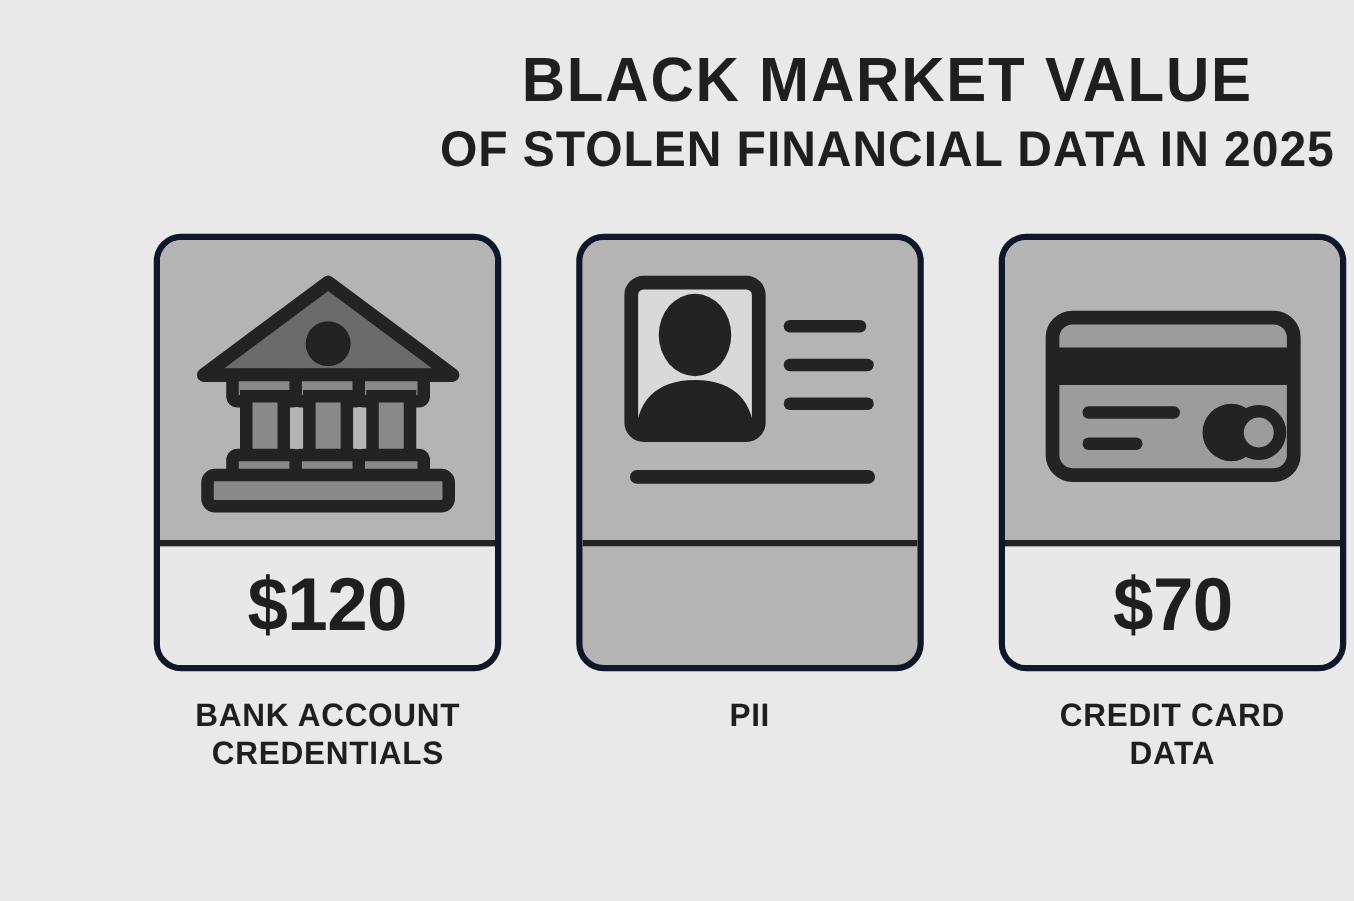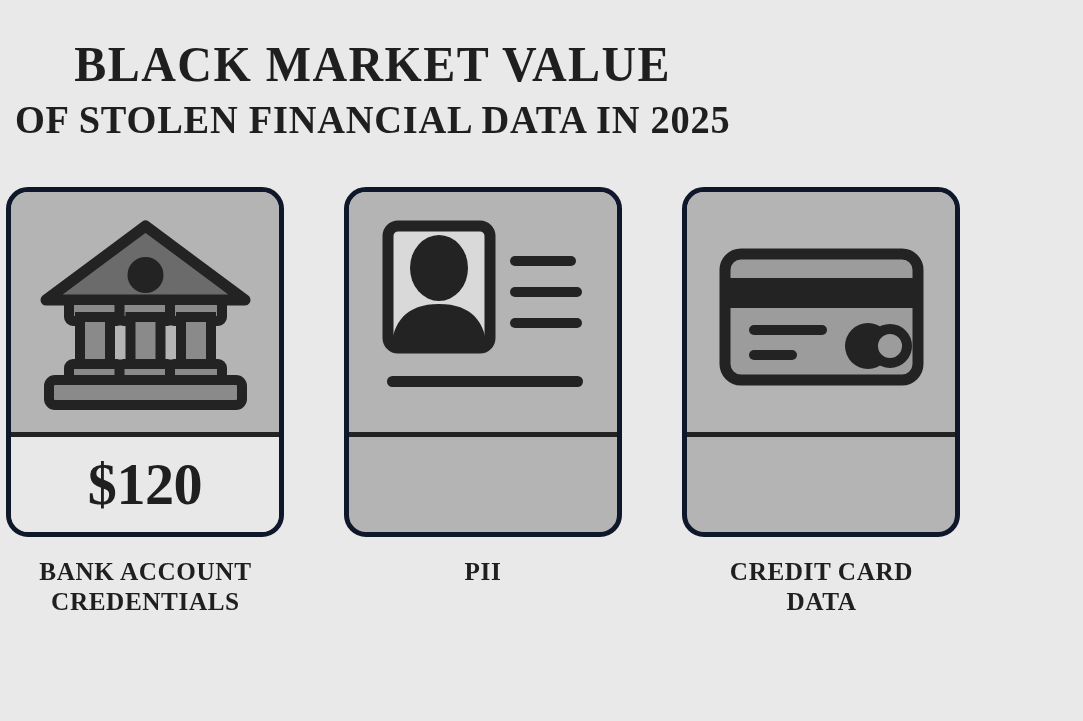--- a/index.html
+++ b/index.html
@@ -14,22 +14,21 @@
     overflow: hidden;
     position: relative;
     -webkit-font-smoothing: antialiased;
   }
 
   .infographic {
     position: absolute;
     inset: 0;
     display: flex;
     flex-direction: column;
-    align-items: flex-start;
-    font-family: Liberation Serif, serif;
+    align-items: flex-end;
   }
 
   
   .title-block {
     margin-top: 38px;
     text-align: center;
     user-select: none;
   }
   .title-line1 {
     font-size: 50px;
@@ -212,19 +211,22 @@
               <rect x="10" y="66" width="205" height="30" fill="#232323"></rect>
             </g>
 
             <rect x="40" y="113" width="78" height="10" rx="5" fill="#232323"></rect>
             <rect x="40" y="138" width="48" height="10" rx="5" fill="#232323"></rect>
 
             <circle cx="159" cy="134" r="23" fill="#232323"></circle>
             <circle cx="181" cy="134" r="17" fill="#9c9c9c" stroke="#232323" stroke-width="10"></circle>
           </svg>
         </div>
+        <div class="card-price-panel">
+          <span class="price-text">$70</span>
+        </div>
       </div>
       <div class="card-caption">CREDIT CARD
 DATA</div>
     </div>
 
   </div>
 </div>
 
 </body></html>

